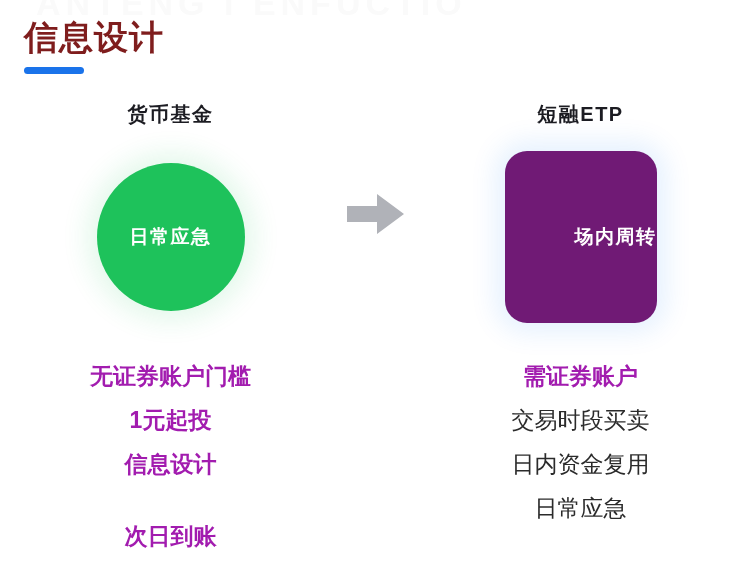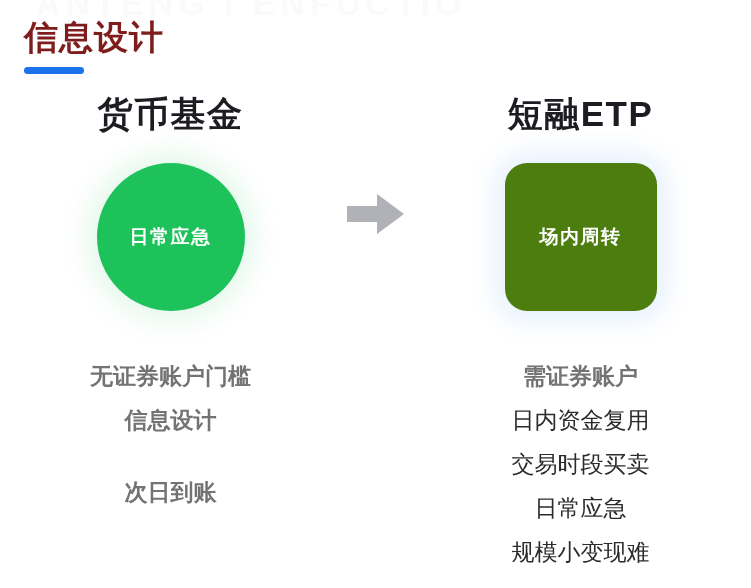--- a/index.html
+++ b/index.html
@@ -68,21 +68,21 @@
     align-items: flex-start;
     justify-content: center;
   }
   .col {
     width: 300px;
     display: flex;
     flex-direction: column;
     align-items: center;
   }
   .col-head {
-    font-size: 35px;
+    font-size: 20px;
     font-weight: 700;
     color: #1c1c22;
     line-height: 36px;
     letter-spacing: 1.5px;
     white-space: nowrap;
   }
 
   
   .shape-slot {
     height: 190px;
@@ -97,26 +97,26 @@
     height: 148px;
     border-radius: 50%;
     background: #1ec25b;
     display: flex;
     align-items: center;
     justify-content: center;
     box-shadow: 0 0 26px 10px rgba(30,194,91,0.12);
   }
   .square-blue {
     width: 152px;
-    height: 148px;
+    height: 172px;
     border-radius: 22px;
-    background: #4d7c0f;
-    display: flex;
-    align-items: center;
-    justify-content: center;
+    background: #701a75;
+    display: flex;
+    align-items: center;
+    justify-content: flex-end;
     box-shadow: 0 0 26px 10px rgba(13,116,242,0.10);
   }
   .shape-label {
     font-size: 19px;
     font-weight: 700;
     color: #ffffff;
     letter-spacing: 1.5px;
     white-space: nowrap;
   }
 
@@ -137,21 +137,21 @@
   .bullets {
     margin-top: 22px;
     display: flex;
     flex-direction: column;
     align-items: center;
     width: 100%;
   }
   .bullet {
     font-size: 23px;
     line-height: 44px;
-    color: #737373;
+    color: #a21caf;
     white-space: nowrap;
     text-align: center;
   }
   .bullet.bold { font-weight: 700; }
   .bullet.reg  { font-weight: 400; color: #2b2b2b; }
   .bullet.gap  { margin-top: 20px; }
   .bullet.gap2 { margin-top: 28px; }
 </style>
 </head>
 <body>
@@ -167,40 +167,40 @@
 
   <div class="col">
     <div class="col-head">货币基金</div>
     <div class="shape-slot">
       <div class="circle-green">
         <span class="shape-label">日常应急</span>
       </div>
     </div>
     <div class="bullets">
       <div class="bullet bold">无证券账户门槛</div>
+      <div class="bullet bold">1元起投</div>
       <div class="bullet bold">信息设计</div>
       <div class="bullet bold gap2">次日到账</div>
     </div>
   </div>
 
   <div class="arrow-slot">
     <svg class="arrow" viewBox="0 0 58 44">
       <polygon points="0,14 30,14 30,2 57,22 30,42 30,30 0,30" fill="#b0b2b8"></polygon>
     </svg>
   </div>
 
   <div class="col">
     <div class="col-head">短融ETP</div>
     <div class="shape-slot">
       <div class="square-blue">
         <span class="shape-label">场内周转</span>
       </div>
     </div>
     <div class="bullets">
       <div class="bullet bold">需证券账户</div>
+      <div class="bullet reg">交易时段买卖</div>
       <div class="bullet reg">日内资金复用</div>
-      <div class="bullet reg">交易时段买卖</div>
       <div class="bullet reg">日常应急</div>
-      <div class="bullet reg">规模小变现难</div>
     </div>
   </div>
 
 </div>
 
 </body></html>

